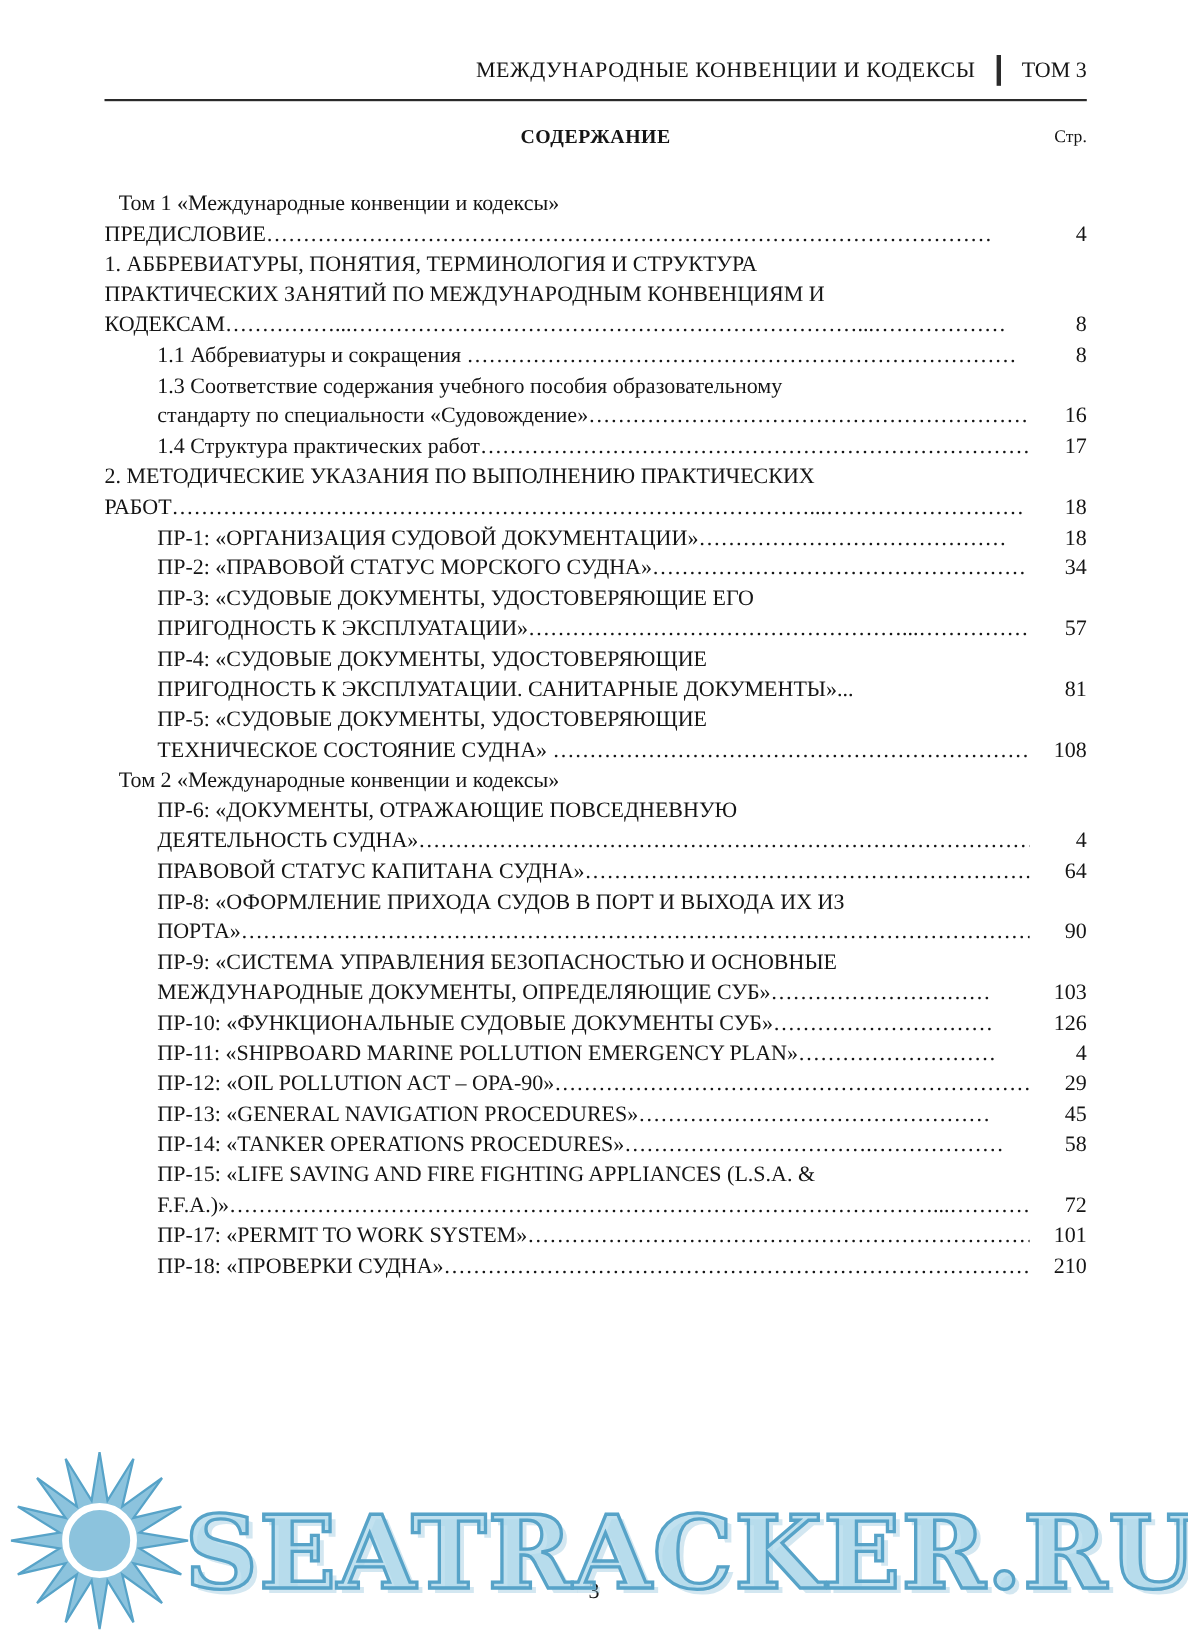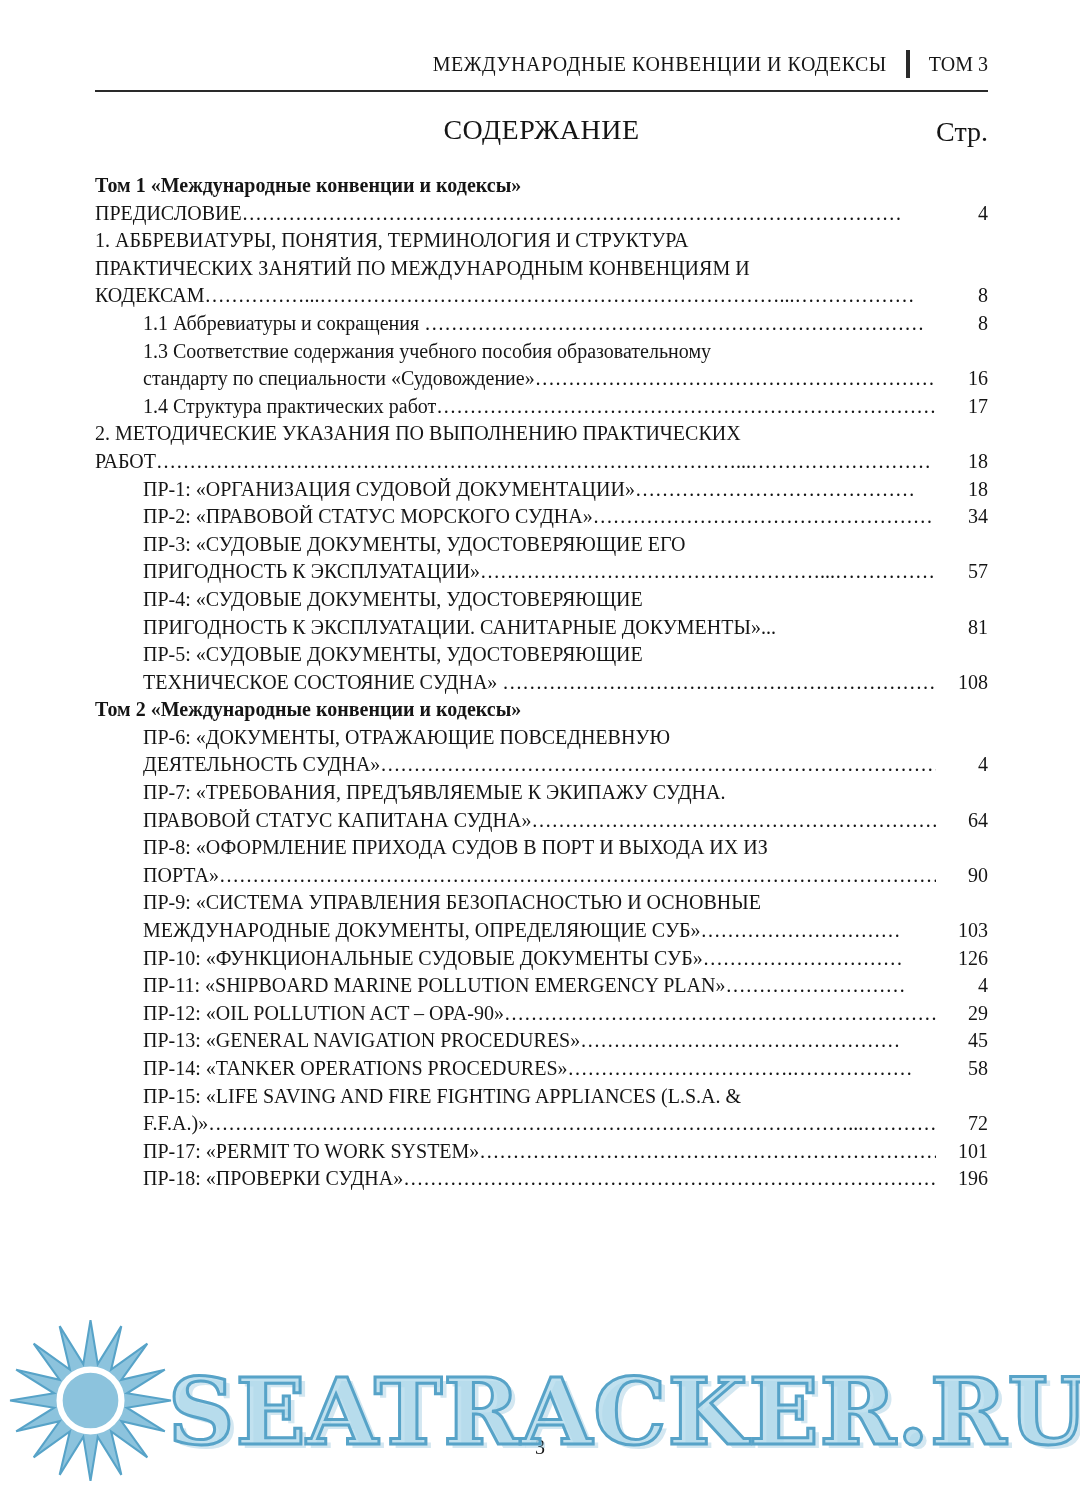--- a/index.html
+++ b/index.html
@@ -11,31 +11,31 @@
   
   .header { position:absolute; top:50px; left:95px; right:92px;
             display:flex; justify-content:flex-end; align-items:center; gap:19px;
             border-bottom:2px solid #2a2a2a; padding-bottom:12px; font-size:20px; }
   .header-title { letter-spacing:0.5px; }
   .header-sep { width:4px; height:28px; background:#2a2a2a; }
   .header-volume { font-weight:normal; }
 
   
   .toc-heading-row { position:absolute; top:114px; left:95px; right:92px; text-align:center; }
-  .toc-heading { font-size:28px; font-weight:normal; letter-spacing:0.5px; }
-  .page-col-label { position:absolute; right:0; top:2px; font-size:28px; font-weight:normal; }
+  .toc-heading { font-size:18px; font-weight:bold; letter-spacing:0.5px; }
+  .page-col-label { position:absolute; right:0; top:2px; font-size:16px; font-weight:normal; }
 
   
   .toc { position:absolute; top:172px; left:95px; right:92px;
          font-size:20px; line-height:27.6px; }
   .entry { display:flex; align-items:flex-end; }
   .entry-text { flex:1 1 auto; min-width:0; }
   .entry-text .line { white-space:nowrap; overflow:hidden; }
   .entry-page { flex:0 0 52px; text-align:right; }
-  .entry.bold { font-weight:bold; }
+  .entry.bold { font-weight:normal;margin-left:13px; }
   .entry.indent1 .entry-text { padding-left:48px; }
 
   
   .footer-page-number { position:absolute; bottom:30px; left:0; right:0;
                         text-align:center; font-size:20px; z-index:1; }
   .watermark-text { position:absolute; left:168px; bottom:26px; z-index:3;
                     font-family:"DejaVu Serif", serif; font-weight:bold;
                     font-size:92px; line-height:1.1; white-space:nowrap;
                     letter-spacing:1px;
                     color:rgba(176,216,235,0.78);
@@ -147,21 +147,20 @@
       </div>
       <div class="entry indent1">
         <div class="entry-text">
           <div class="line">ПР-6: «ДОКУМЕНТЫ, ОТРАЖАЮЩИЕ ПОВСЕДНЕВНУЮ</div>
           <div class="line">ДЕЯТЕЛЬНОСТЬ СУДНА»……………………………………………………………………………</div>
         </div>
         <div class="entry-page">4</div>
       </div>
       <div class="entry indent1">
         <div class="entry-text">
-          <div class="line">ПР-7: «ТРЕБОВАНИЯ, ПРЕДЪЯВЛЯЕМЫЕ К ЭКИПАЖУ СУДНА.</div>
           <div class="line">ПРАВОВОЙ СТАТУС КАПИТАНА СУДНА»………………………………………………………</div>
         </div>
         <div class="entry-page">64</div>
       </div>
       <div class="entry indent1">
         <div class="entry-text">
           <div class="line">ПР-8: «ОФОРМЛЕНИЕ ПРИХОДА СУДОВ В ПОРТ И ВЫХОДА ИХ ИЗ</div>
           <div class="line">ПОРТА»…………………………………………………………………………………………………………</div>
         </div>
         <div class="entry-page">90</div>
@@ -213,21 +212,21 @@
       <div class="entry indent1">
         <div class="entry-text">
           <div class="line">ПР-17: «PERMIT TO WORK SYSTEM»………………………………………………………………</div>
         </div>
         <div class="entry-page">101</div>
       </div>
       <div class="entry indent1">
         <div class="entry-text">
           <div class="line">ПР-18: «ПРОВЕРКИ СУДНА»…………………………………………………………………………</div>
         </div>
-        <div class="entry-page">196</div>
+        <div class="entry-page">210</div>
       </div>
     </div>
 
   <div class="footer-page-number">3</div>
 
   <svg class="sun-logo" viewBox="0 0 160 160" xmlns="http://www.w3.org/2000/svg">
     <polygon fill="#8cc3dd" stroke="#57a3c8" stroke-width="2" points="158,80 115.3,87 152.1,109.9 109.9,100 135.1,135.1 100,109.9 109.9,152.1 87,115.3 80,158 73,115.3 50.1,152.1 60,109.9 24.9,135.1 50.1,100 7.9,109.9 44.7,87 2,80 44.7,73 7.9,50.1 50.1,60 24.9,24.9 60,50.1 50.1,7.9 73,44.7 80,2 87,44.7 109.9,7.9 100,50.1 135.1,24.9 109.9,60 152.1,50.1 115.3,73"></polygon>
     <circle cx="80" cy="80" r="30" fill="#8cc3dd" stroke="#ffffff" stroke-width="6"></circle>
   </svg>
 

